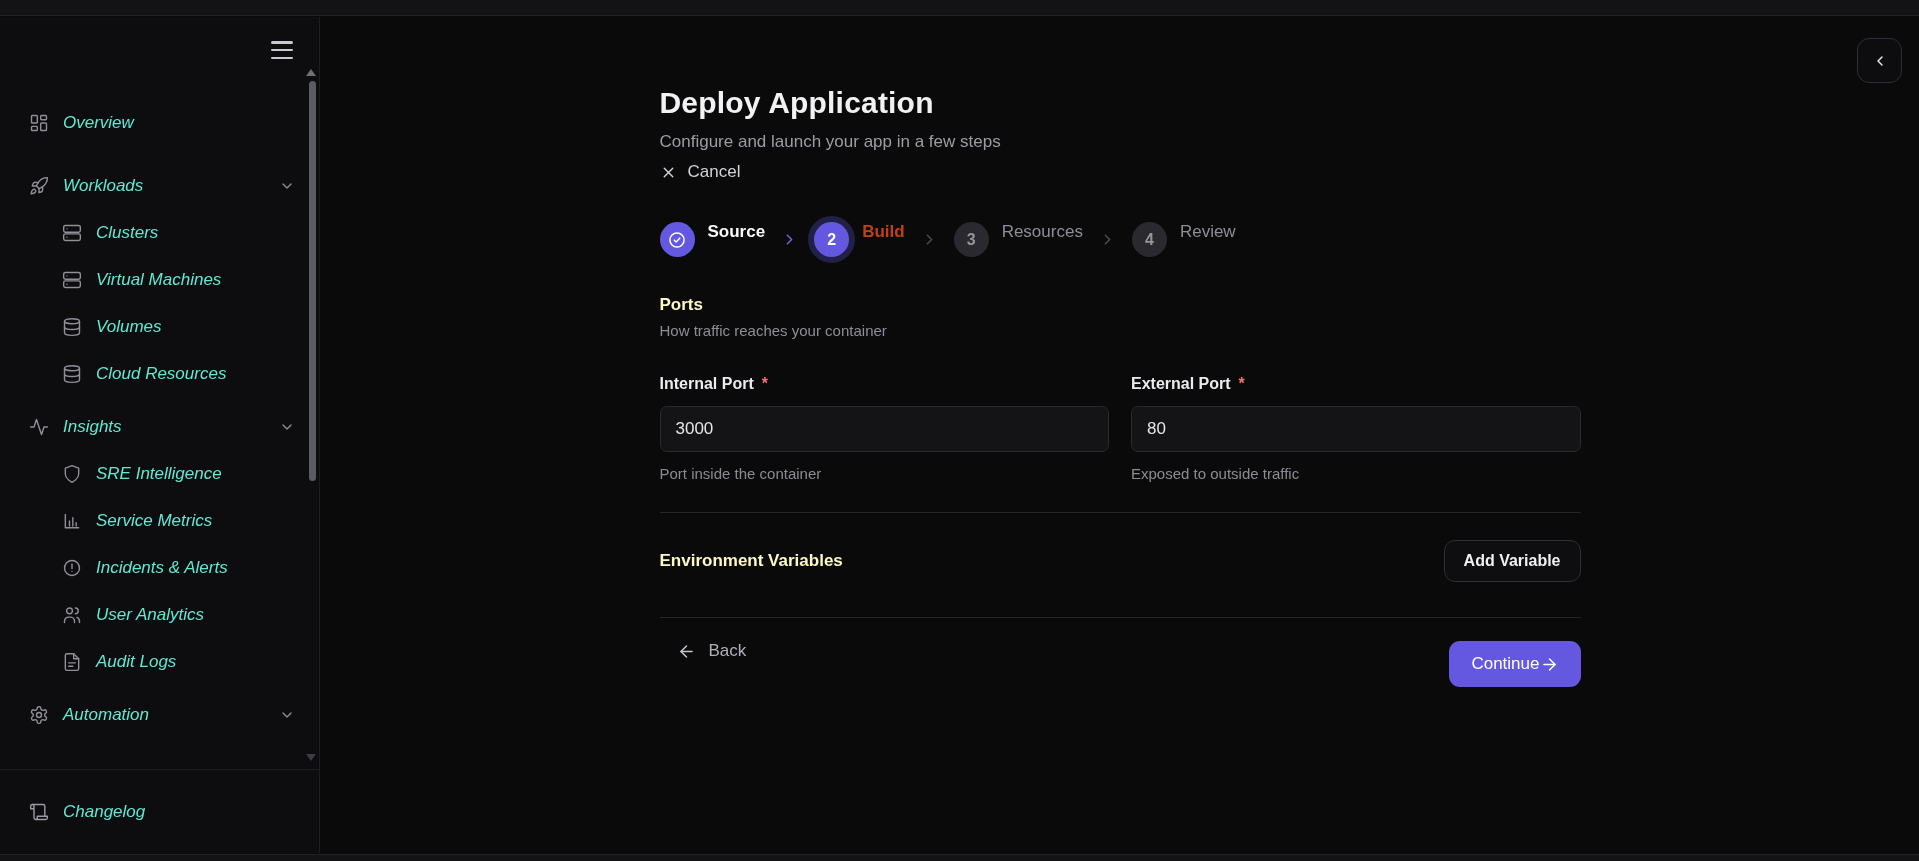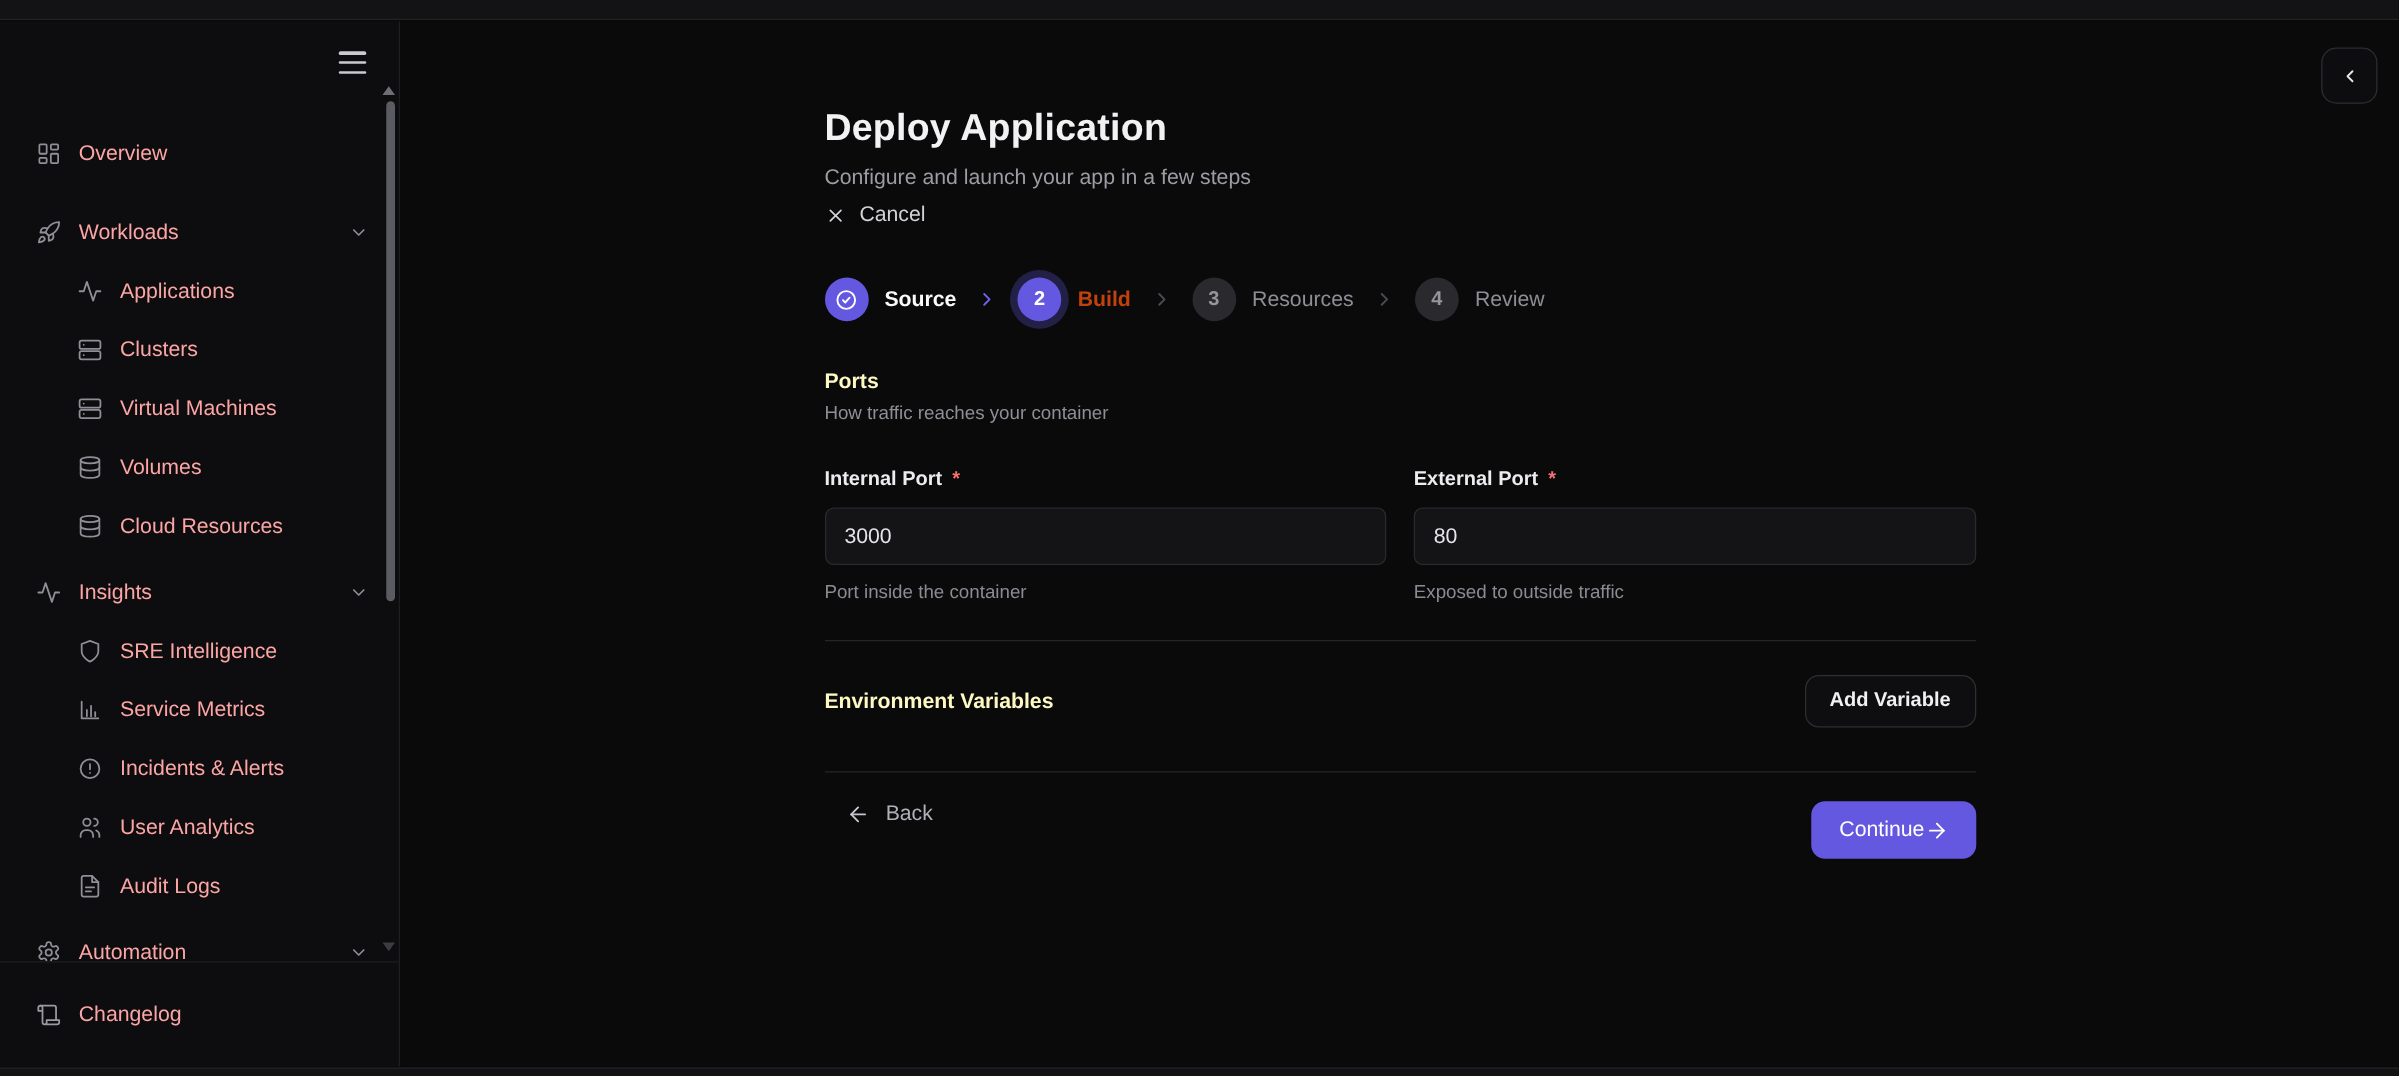--- a/index.html
+++ b/index.html
@@ -15,21 +15,21 @@
 
   
   .sidebar { position:absolute; left:0; top:17px; bottom:8px; width:320px;
              background:#0d0d0f; border-right:1px solid #1e1e21; }
   .hamburger { position:absolute; top:24px; right:26px; width:22px; height:18px;
                display:flex; flex-direction:column; justify-content:space-between; cursor:pointer; }
   .hamburger span { display:block; height:2.5px; background:#c9c9cf; border-radius:2px; }
 
   .nav { position:absolute; top:70px; left:0; right:0; bottom:84px; overflow:hidden; }
   .nav-item { height:47px; display:flex; align-items:center; padding-left:29px;
-              color:#fca5a5; font-size:17px; position:relative; cursor:pointer; }
+              color:#5eead4; font-size:17px; position:relative; cursor:pointer;font-style:italic; }
   .nav-item.sub { padding-left:62px; }
   .nav-item .ic { color:#8f8f97; margin-right:14px; flex:0 0 auto; }
   .nav-item .chev { position:absolute; right:24px; color:#8f8f97; }
   .nav-gap-lg { height:16px; } .nav-gap-sm { height:6px; } .nav-pad-top { height:12px; }
 
   .sidebar-bottom { position:absolute; left:0; right:0; bottom:0; height:84px;
                     border-top:1px solid #1e1e21; display:flex; align-items:center;
                     padding-left:29px; color:#b4b4ba; font-size:17px; }
   .sidebar-bottom .ic { color:#9a9aa2; margin-right:14px; }
 
@@ -55,21 +55,21 @@
 
   .header-row { display:flex; justify-content:space-between; align-items:flex-start;flex-direction:column; }
   .page-title { font-size:30px; font-weight:700; color:#f2f2f4; letter-spacing:.2px; }
   .page-subtitle { margin-top:12px; font-size:17px; color:#9c9ca4; }
   .cancel-btn { margin-top:10px; display:flex; align-items:center; gap:11px;
                 color:#d2d2d8; font-size:17px; cursor:pointer; background:none; border:none;
                 font-family:inherit; }
 
   
   .stepper { margin-top:40px; display:flex; align-items:center; }
-  .step { display:flex; align-items:center; }
+  .step { display:flex; align-items:flex-start; }
   .step-circle { width:35px; height:35px; border-radius:50%; display:flex;
                  align-items:center; justify-content:center; font-size:16px; font-weight:700; }
   .step-circle.complete { background:#6458e0; color:#fff; }
   .step-circle.active   { background:#6458e0; color:#fff; box-shadow:0 0 0 6px #232047; }
   .step-circle.upcoming { background:#29292e; color:#95959e; }
   .step-label { margin-left:13px; font-size:17px; }
   .step-label.complete { color:#fafafa; font-weight:600; }
   .step-label.active   { color:#c2410c; font-weight:700; }
   .step-label.upcoming { color:#8e8e96; font-weight:400; }
   .step-sep { margin:0 16px; color:#4a4a52; }
@@ -152,28 +152,20 @@
           </svg>
       </span>
       <span>Workloads</span>
       <span class="chev">
         <svg width="16" height="16" viewBox="0 0 24 24" fill="none" stroke="currentColor" stroke-width="2" stroke-linecap="round" stroke-linejoin="round">
             <path d="M6 9l6 6 6-6"></path>
           </svg>
       </span>
     </div>
 
-    <div class="nav-item sub">
-      <span class="ic">
-        <svg width="20" height="20" viewBox="0 0 24 24" fill="none" stroke="currentColor" stroke-width="1.7" stroke-linecap="round" stroke-linejoin="round">
-            <path d="M22 12h-4l-3 9L9 3l-3 9H2"></path>
-          </svg>
-      </span>
-      <span>Applications</span>
-    </div>
 
     <div class="nav-item sub">
       <span class="ic">
         <svg width="20" height="20" viewBox="0 0 24 24" fill="none" stroke="currentColor" stroke-width="1.7" stroke-linecap="round" stroke-linejoin="round">
             <rect x="2" y="3" width="20" height="8" rx="2"></rect>
             <rect x="2" y="13" width="20" height="8" rx="2"></rect>
             <line x1="6" y1="7" x2="6.01" y2="7"></line>
             <line x1="6" y1="17" x2="6.01" y2="17"></line>
           </svg>
       </span>

